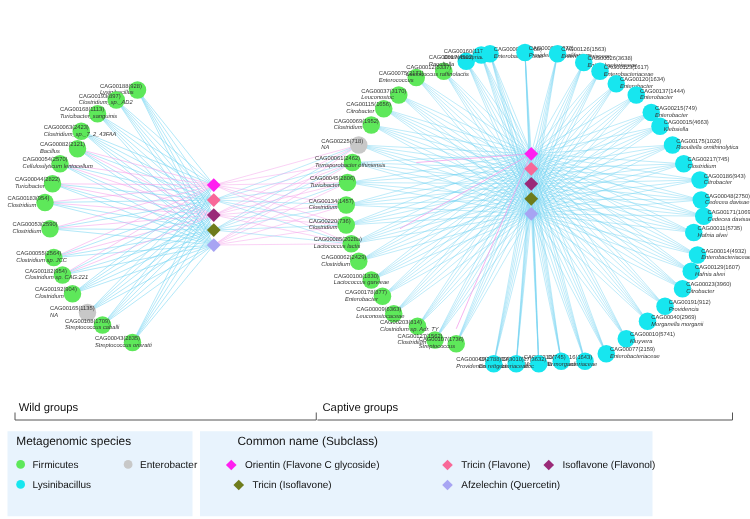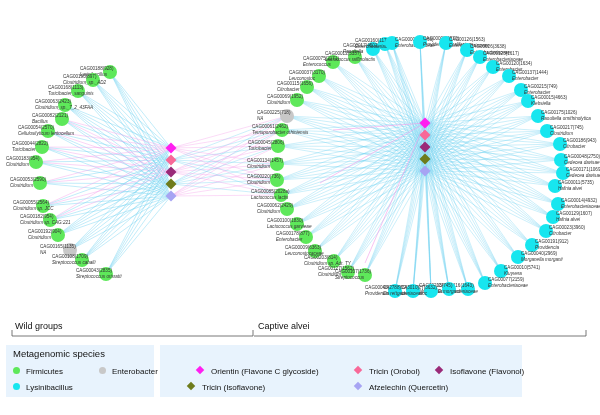--- a/index.html
+++ b/index.html
@@ -2,23 +2,23 @@
 <html><head>
 <meta charset="utf-8">
 <style>
   html,body{margin:0;padding:0;background:#fff;}
   body{width:600px;height:415px;position:relative;overflow:hidden;font-family:"Liberation Sans",sans-serif;}
   #net{position:absolute;left:0;top:0;width:600px;height:330px;}
   .nlabel{font-size:4.6px;fill:#333;font-family:"Liberation Sans",sans-serif;}
   .nlabel .tx{font-style:italic;}
   .groups{position:absolute;left:0;top:318px;width:550px;height:22px;}
   .grp-label{position:absolute;top:3px;font-size:9px;color:#111;}
-  .legend{position:absolute;top:345px;height:52px;background:#e8f3fd;}
+  .legend{position:absolute;top:345px;height:68px;background:#e8f3fd;}
   .legend h4{margin:0;font-weight:normal;font-size:9.5px;color:#111;position:absolute;}
-  .li{position:absolute;font-size:8px;color:#111;display:flex;align-items:flex-start;white-space:nowrap;}
+  .li{position:absolute;font-size:8px;color:#111;display:flex;align-items:center;white-space:nowrap;}
   .dot{width:7px;height:7px;border-radius:50%;display:inline-block;margin-right:6px;}
   .dia{width:6px;height:6px;transform:rotate(45deg);display:inline-block;margin-right:8px;margin-left:2px;}
 </style>
 </head>
 <body>
 
 <svg id="net" viewBox="0 0 600 330">
   <g id="edges">
       <line x1="110" y1="72" x2="171" y2="148" stroke="#6fd3f2" stroke-width="0.5" stroke-opacity="0.85"></line>
       <line x1="110" y1="72" x2="171" y2="160" stroke="#6fd3f2" stroke-width="0.5" stroke-opacity="0.85"></line>
@@ -625,47 +625,48 @@
       <polygon points="425,165.5 430.5,171 425,176.5 419.5,171" fill="#a7a4f3"></polygon>
     </g>
 </svg>
 
 <div class="groups">
   <svg width="600" height="22" style="position:absolute;left:0;top:0">
     <path d="M12 12 L12 18 L253 18 L253 12" fill="none" stroke="#555" stroke-width="0.8"></path>
     <path d="M254 18 L586 18 L586 12" fill="none" stroke="#555" stroke-width="0.8"></path>
   </svg>
   <span class="grp-label" style="left:15px">Wild groups</span>
-  <span class="grp-label" style="left:258px">Captive alvei</span>
+  <span class="grp-label" style="left:258px">Captive groups</span>
 </div>
 
 <div class="legend" style="left:6px;width:148px;">
   <h4 style="left:7px;top:3px">Metagenomic species</h4>
   <div class="li" style="left:7px;top:22px">
     <span class="dot" style="background:#5ee85a"></span>
     <span>Firmicutes</span>
   </div>
   <div class="li" style="left:93px;top:22px">
     <span class="dot" style="background:#c8c8c8"></span>
     <span>Enterobacter</span>
   </div>
   <div class="li" style="left:7px;top:38px">
     <span class="dot" style="background:#17e6ef"></span>
     <span>Lysinibacillus</span>
   </div>
 </div>
 
 <div class="legend" style="left:160px;width:362px;">
-  <div class="li" style="left:35px;top:22px">
+  <h4 style="left:30px;top:3px">Common name (Subclass)</h4>
+  <div class="li" style="left:20px;top:22px">
     <span class="dia" style="background:#ff1ef0"></span>
     <span>Orientin (Flavone C glycoside)</span>
   </div>
   <div class="li" style="left:193px;top:22px">
     <span class="dia" style="background:#f86898"></span>
-    <span>Tricin (Orobol)</span>
+    <span>Tricin (Flavone)</span>
   </div>
   <div class="li" style="left:274px;top:22px">
     <span class="dia" style="background:#9a2a78"></span>
     <span>Isoflavone (Flavonol)</span>
   </div>
   <div class="li" style="left:26px;top:38px">
     <span class="dia" style="background:#6e7c1c"></span>
     <span>Tricin (Isoflavone)</span>
   </div>
   <div class="li" style="left:193px;top:38px">

